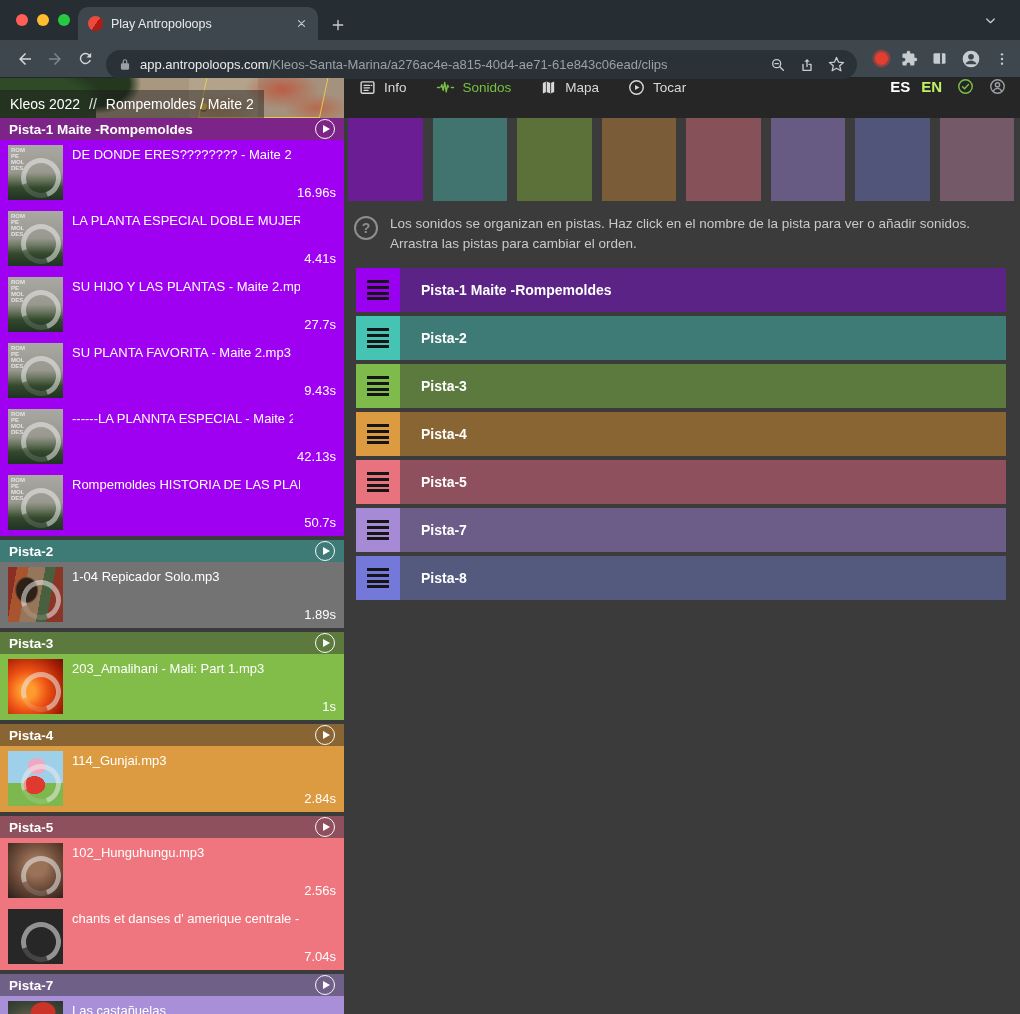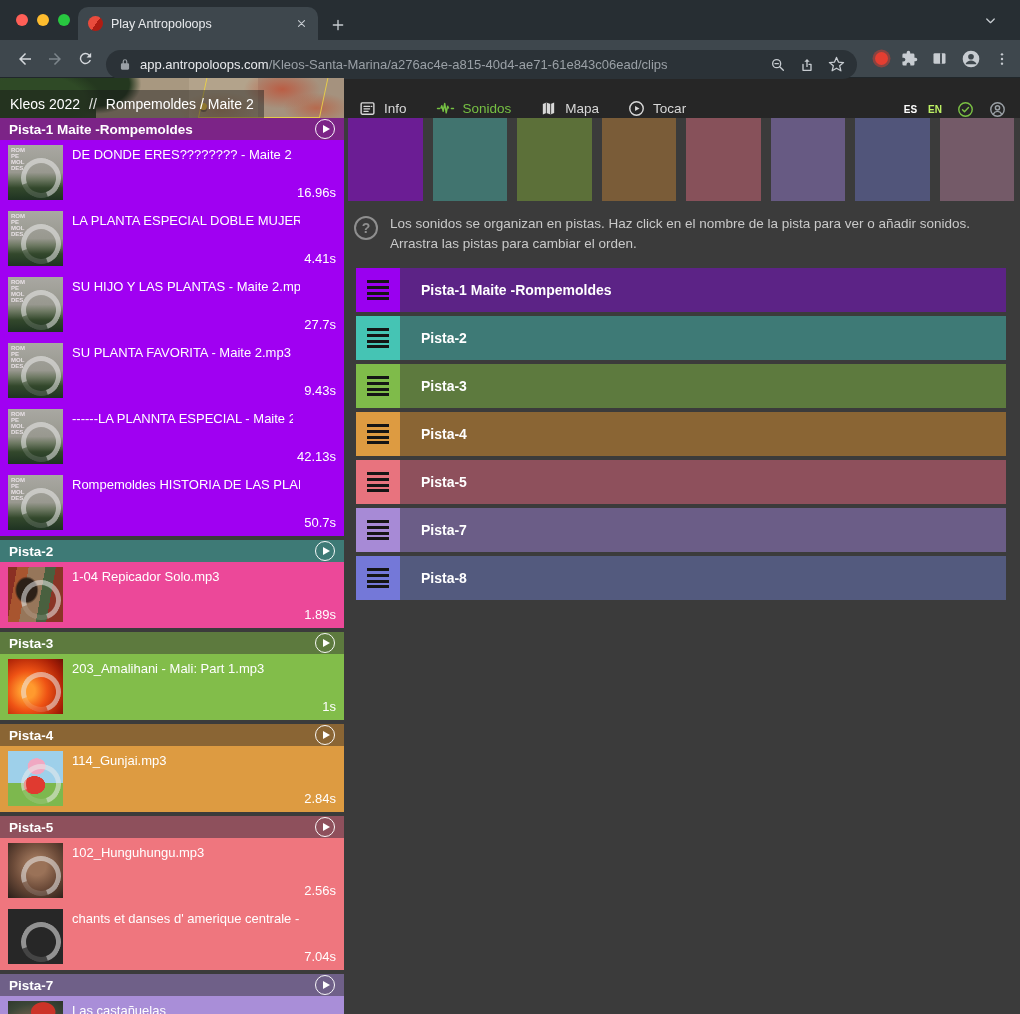--- a/index.html
+++ b/index.html
@@ -46,26 +46,26 @@
       linear-gradient(90deg,#35492c 0 28%,#a89880 28% 55%,#b3a38b 55% 75%,#a5927e 75%);
   }
   .breadzone::before { content:""; position:absolute; left:58%; top:62%; width:7px; height:7px;
       border-radius:50%; background:#eec43e; box-shadow:0 2px 0 rgba(0,0,0,.3); }
   .breadzone::after { content:""; position:absolute; left:59%; top:-8px; width:120px; height:46px;
       border:1.5px solid rgba(235,210,70,.9); transform:skewX(-12deg); }
   .breadcrumb { position:absolute; left:0; top:12px; height:28px; display:flex; align-items:center;
       gap:9px; padding:0 10px; background:rgba(25,25,25,.45); font-size:14px; color:#fff;
       white-space:nowrap; z-index:2; }
   .crumb-sep { color:#e5e5e5; }
-  .nav { flex:1; display:flex; align-items:flex-end; padding-left:15px; gap:29px; }
+  .nav { flex:1; display:flex; align-items:flex-start; padding-left:15px; gap:29px; }
   .nav-item { display:flex; align-items:center; gap:8px; color:#d8d8d8; font-size:13.5px; cursor:pointer; }
   .nav-item .ni { display:inline-flex; }
   .nav-item.active { color:#76c043; }
   .nav-right { margin-left:auto; display:flex; align-items:center; gap:15px; padding-right:14px; }
-  .lang { font-size:10px; font-weight:bold; color:#fff; }
+  .lang { font-size:15px; font-weight:bold; color:#fff; }
   .lang.inactive { color:#bef264; }
 
   
   .content { display:flex; height:896px; background:#3b3b3b; }
 
   
   .sidebar { width:344px; flex:none; overflow:hidden; }
   .section { margin-bottom:4px; }
   .sec-head { height:22px; display:flex; align-items:center; justify-content:space-between;
               padding:0 9px; color:#fff; font-size:13.5px; font-weight:bold; cursor:pointer; }
@@ -369,21 +369,21 @@
               <path d="M2 12L258 12M3.0 9.5L3.0 14.5M5.6 9.9L5.6 14.1M8.2 6.5L8.2 17.5M10.8 10.5L10.8 13.5M13.4 8.3L13.4 15.7M16.0 10.5L16.0 13.5M18.6 9.9L18.6 14.1M21.2 11.0L21.2 13.0M23.8 9.6L23.8 14.4M26.4 10.6L26.4 13.4M29.0 10.9L29.0 13.1M31.6 11.0L31.6 13.0M34.2 10.9L34.2 13.1M36.8 10.7L36.8 13.3M39.4 10.1L39.4 13.9M42.0 9.8L42.0 14.2M44.6 11.1L44.6 12.9M47.2 7.8L47.2 16.2M49.8 10.5L49.8 13.5M52.4 10.4L52.4 13.6M55.0 3.6L55.0 20.4M57.6 11.1L57.6 12.9M60.2 10.4L60.2 13.6M62.8 10.3L62.8 13.7M65.4 9.8L65.4 14.2M68.0 10.1L68.0 13.9M70.6 10.4L70.6 13.6M73.2 8.2L73.2 15.8M75.8 8.6L75.8 15.4M78.4 11.2L78.4 12.8M81.0 10.1L81.0 13.9M83.6 11.2L83.6 12.8M86.2 8.1L86.2 15.9M88.8 9.8L88.8 14.2M91.4 10.0L91.4 14.0M94.0 10.6L94.0 13.4M96.6 9.8L96.6 14.2M99.2 8.9L99.2 15.1M101.8 8.6L101.8 15.4M104.4 10.2L104.4 13.8M107.0 10.0L107.0 14.0M109.6 9.6L109.6 14.4M112.2 10.8L112.2 13.2M114.8 9.4L114.8 14.6M117.4 10.1L117.4 13.9M120.0 10.3L120.0 13.7M122.6 9.5L122.6 14.5M125.2 10.2L125.2 13.8M127.8 10.0L127.8 14.0M130.4 10.4L130.4 13.6M133.0 10.1L133.0 13.9M135.6 10.5L135.6 13.5M138.2 10.3L138.2 13.7M140.8 4.9L140.8 19.1M143.4 10.3L143.4 13.7M146.0 9.8L146.0 14.2M148.6 3.0L148.6 21.0M151.2 10.1L151.2 13.9M153.8 9.9L153.8 14.1M156.4 10.4L156.4 13.6M159.0 6.0L159.0 18.0M161.6 10.7L161.6 13.3M164.2 9.8L164.2 14.2M166.8 10.0L166.8 14.0M169.4 3.9L169.4 20.1M172.0 11.0L172.0 13.0M174.6 8.1L174.6 15.9M177.2 9.8L177.2 14.2M179.8 10.9L179.8 13.1M182.4 9.7L182.4 14.3M185.0 11.0L185.0 13.0M187.6 10.0L187.6 14.0M190.2 10.4L190.2 13.6M192.8 5.8L192.8 18.2M195.4 9.9L195.4 14.1M198.0 11.1L198.0 12.9M200.6 10.6L200.6 13.4M203.2 3.0L203.2 21.0M205.8 10.0L205.8 14.0M208.4 10.1L208.4 13.9M211.0 10.0L211.0 14.0M213.6 11.1L213.6 12.9M216.2 10.0L216.2 14.0M218.8 10.5L218.8 13.5M221.4 10.6L221.4 13.4M224.0 10.5L224.0 13.5M226.6 11.1L226.6 12.9M229.2 10.4L229.2 13.6M231.8 11.0L231.8 13.0M234.4 11.2L234.4 12.8M237.0 2.2L237.0 21.8M239.6 10.8L239.6 13.2M242.2 10.5L242.2 13.5M244.8 11.0L244.8 13.0M247.4 8.5L247.4 15.5M250.0 10.1L250.0 13.9M252.6 10.6L252.6 13.4M255.2 11.0L255.2 13.0M257.8 9.7L257.8 14.3" stroke="#fff" stroke-width="2.3" stroke-linecap="round" fill="none"></path>
             </svg>
           </span>
         </div>
       </div>
       <div class="section">
         <div class="sec-head" style="background:#3e7a76">
           <span>Pista-2</span>
           <span class="playbtn"></span>
         </div>
-        <div class="clip" style="background:#ec4899">
+        <div class="clip" style="background:#737373">
           <span class="thumb th-barber"></span>
           <span class="clip-body">
             <span class="clip-row">
               <span class="clip-name">1-04 Repicador Solo.mp3</span>
               <span class="clip-dur">1.89s</span>
             </span>
             <svg class="clip-wave" viewBox="0 0 260 24" preserveAspectRatio="none">
               <path d="M2 12L258 12M3.0 10.4L3.0 13.6M5.6 10.9L5.6 13.1M8.2 7.4L8.2 16.6M10.8 9.8L10.8 14.2M13.4 10.6L13.4 13.4M16.0 10.1L16.0 13.9M18.6 9.8L18.6 14.2M21.2 10.0L21.2 14.0M23.8 10.2L23.8 13.8M26.4 10.7L26.4 13.3M29.0 8.2L29.0 15.8M31.6 9.9L31.6 14.1M34.2 10.6L34.2 13.4M36.8 9.7L36.8 14.3M39.4 9.0L39.4 15.0M42.0 5.0L42.0 19.0M44.6 10.9L44.6 13.1M47.2 10.7L47.2 13.3M49.8 10.2L49.8 13.8M52.4 10.8L52.4 13.2M55.0 9.8L55.0 14.2M57.6 8.2L57.6 15.8M60.2 10.1L60.2 13.9M62.8 10.9L62.8 13.1M65.4 10.7L65.4 13.3M68.0 10.7L68.0 13.3M70.6 10.0L70.6 14.0M73.2 10.0L73.2 14.0M75.8 8.7L75.8 15.3M78.4 10.8L78.4 13.2M81.0 10.1L81.0 13.9M83.6 10.2L83.6 13.8M86.2 10.6L86.2 13.4M88.8 8.3L88.8 15.7M91.4 10.2L91.4 13.8M94.0 10.9L94.0 13.1M96.6 10.7L96.6 13.3M99.2 10.4L99.2 13.6M101.8 8.2L101.8 15.8M104.4 11.0L104.4 13.0M107.0 10.7L107.0 13.3M109.6 8.1L109.6 15.9M112.2 10.3L112.2 13.7M114.8 10.6L114.8 13.4M117.4 8.9L117.4 15.1M120.0 10.7L120.0 13.3M122.6 10.6L122.6 13.4M125.2 10.6L125.2 13.4M127.8 8.3L127.8 15.7M130.4 11.2L130.4 12.8M133.0 9.9L133.0 14.1M135.6 10.3L135.6 13.7M138.2 9.9L138.2 14.1M140.8 10.6L140.8 13.4M143.4 9.1L143.4 14.9M146.0 8.0L146.0 16.0M148.6 10.6L148.6 13.4M151.2 10.1L151.2 13.9M153.8 8.5L153.8 15.5M156.4 3.2L156.4 20.8M159.0 3.9L159.0 20.1M161.6 10.7L161.6 13.3M164.2 10.0L164.2 14.0M166.8 10.1L166.8 13.9M169.4 10.4L169.4 13.6M172.0 10.2L172.0 13.8M174.6 9.9L174.6 14.1M177.2 4.2L177.2 19.8M179.8 10.9L179.8 13.1M182.4 10.8L182.4 13.2M185.0 10.8L185.0 13.2M187.6 8.7L187.6 15.3M190.2 11.0L190.2 13.0M192.8 10.0L192.8 14.0M195.4 11.0L195.4 13.0M198.0 8.7L198.0 15.3M200.6 10.0L200.6 14.0M203.2 10.4L203.2 13.6M205.8 10.4L205.8 13.6M208.4 10.3L208.4 13.7M211.0 10.1L211.0 13.9M213.6 11.1L213.6 12.9M216.2 10.0L216.2 14.0M218.8 9.9L218.8 14.1M221.4 10.3L221.4 13.7M224.0 10.0L224.0 14.0M226.6 10.2L226.6 13.8M229.2 8.2L229.2 15.8M231.8 10.2L231.8 13.8M234.4 9.8L234.4 14.2M237.0 8.6L237.0 15.4M239.6 10.3L239.6 13.7M242.2 9.8L242.2 14.2M244.8 7.8L244.8 16.2M247.4 10.7L247.4 13.3M250.0 9.4L250.0 14.6M252.6 3.1L252.6 20.9M255.2 8.4L255.2 15.6M257.8 11.2L257.8 12.8" stroke="#fff" stroke-width="2.3" stroke-linecap="round" fill="none"></path>
             </svg>
           </span>

